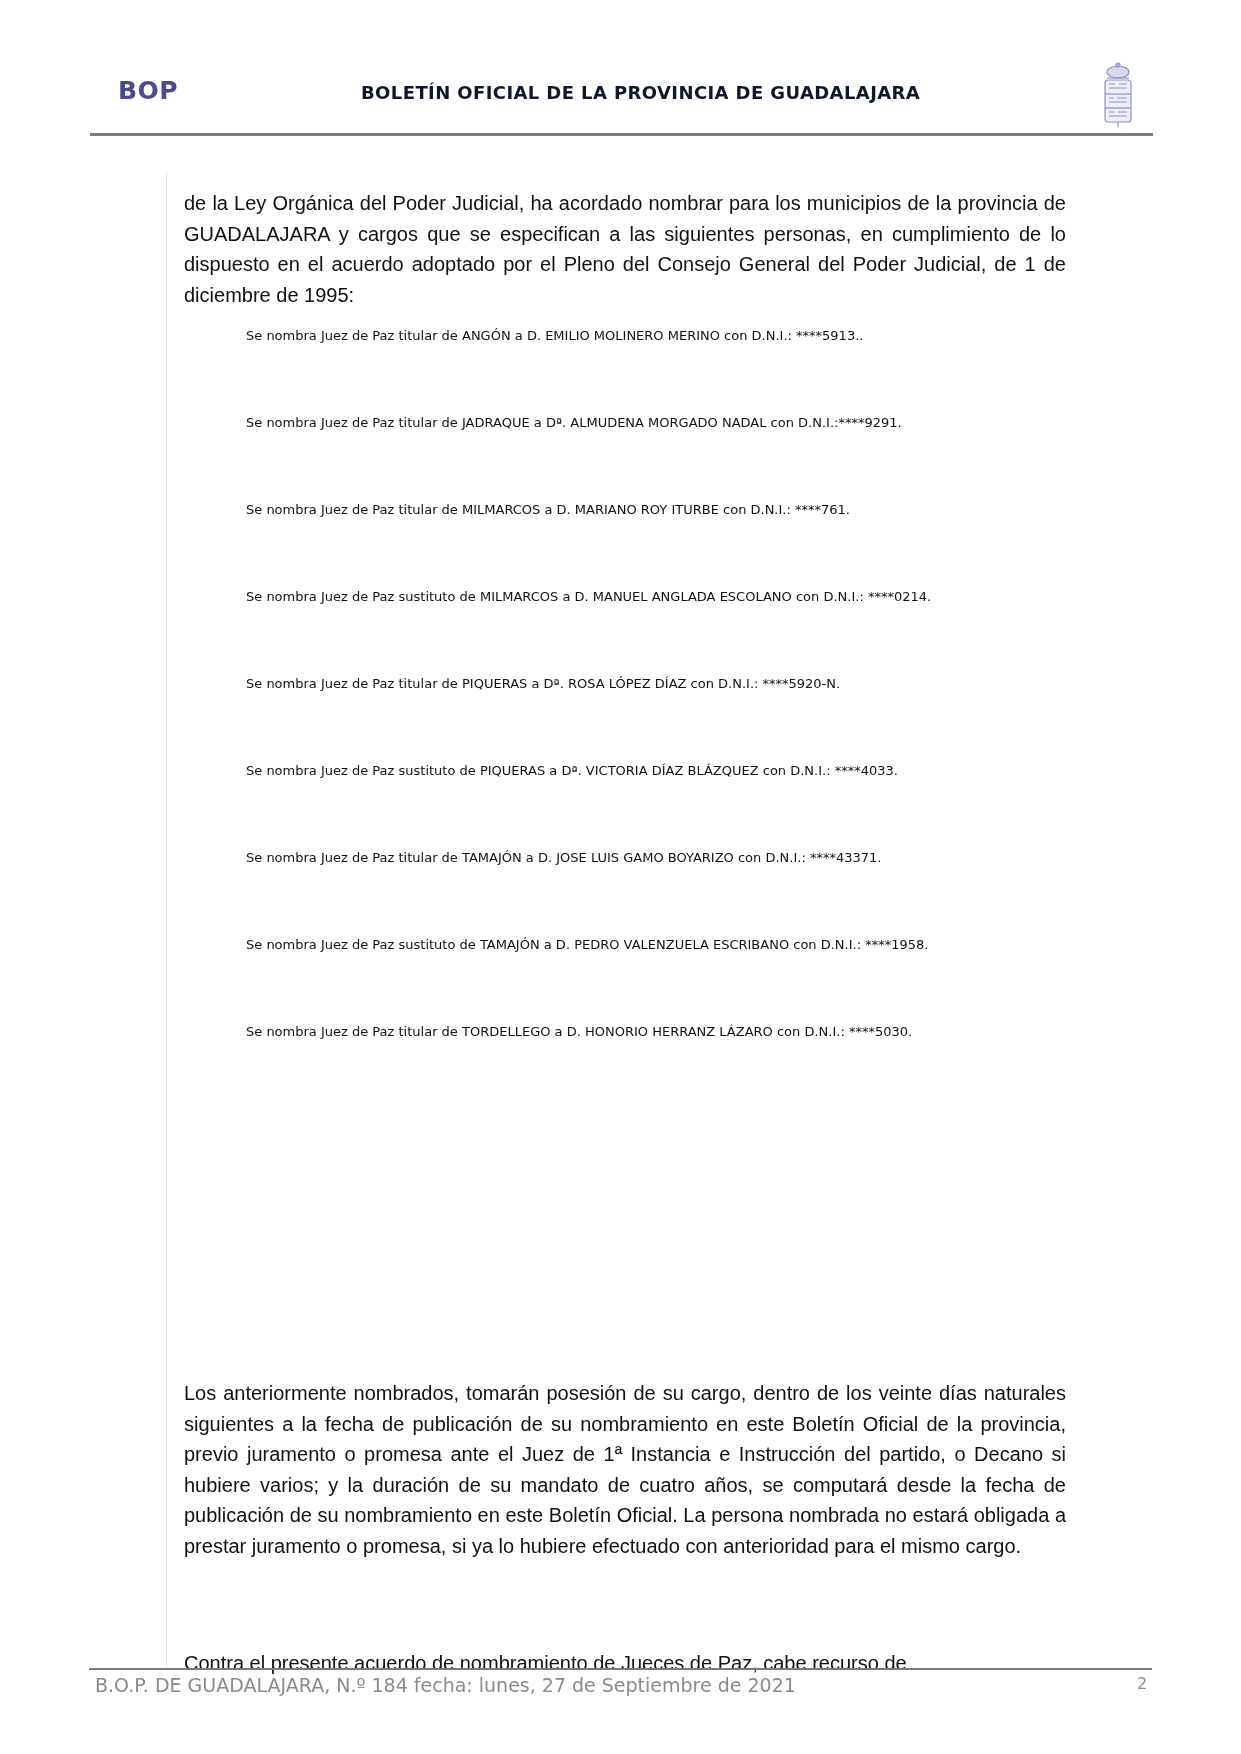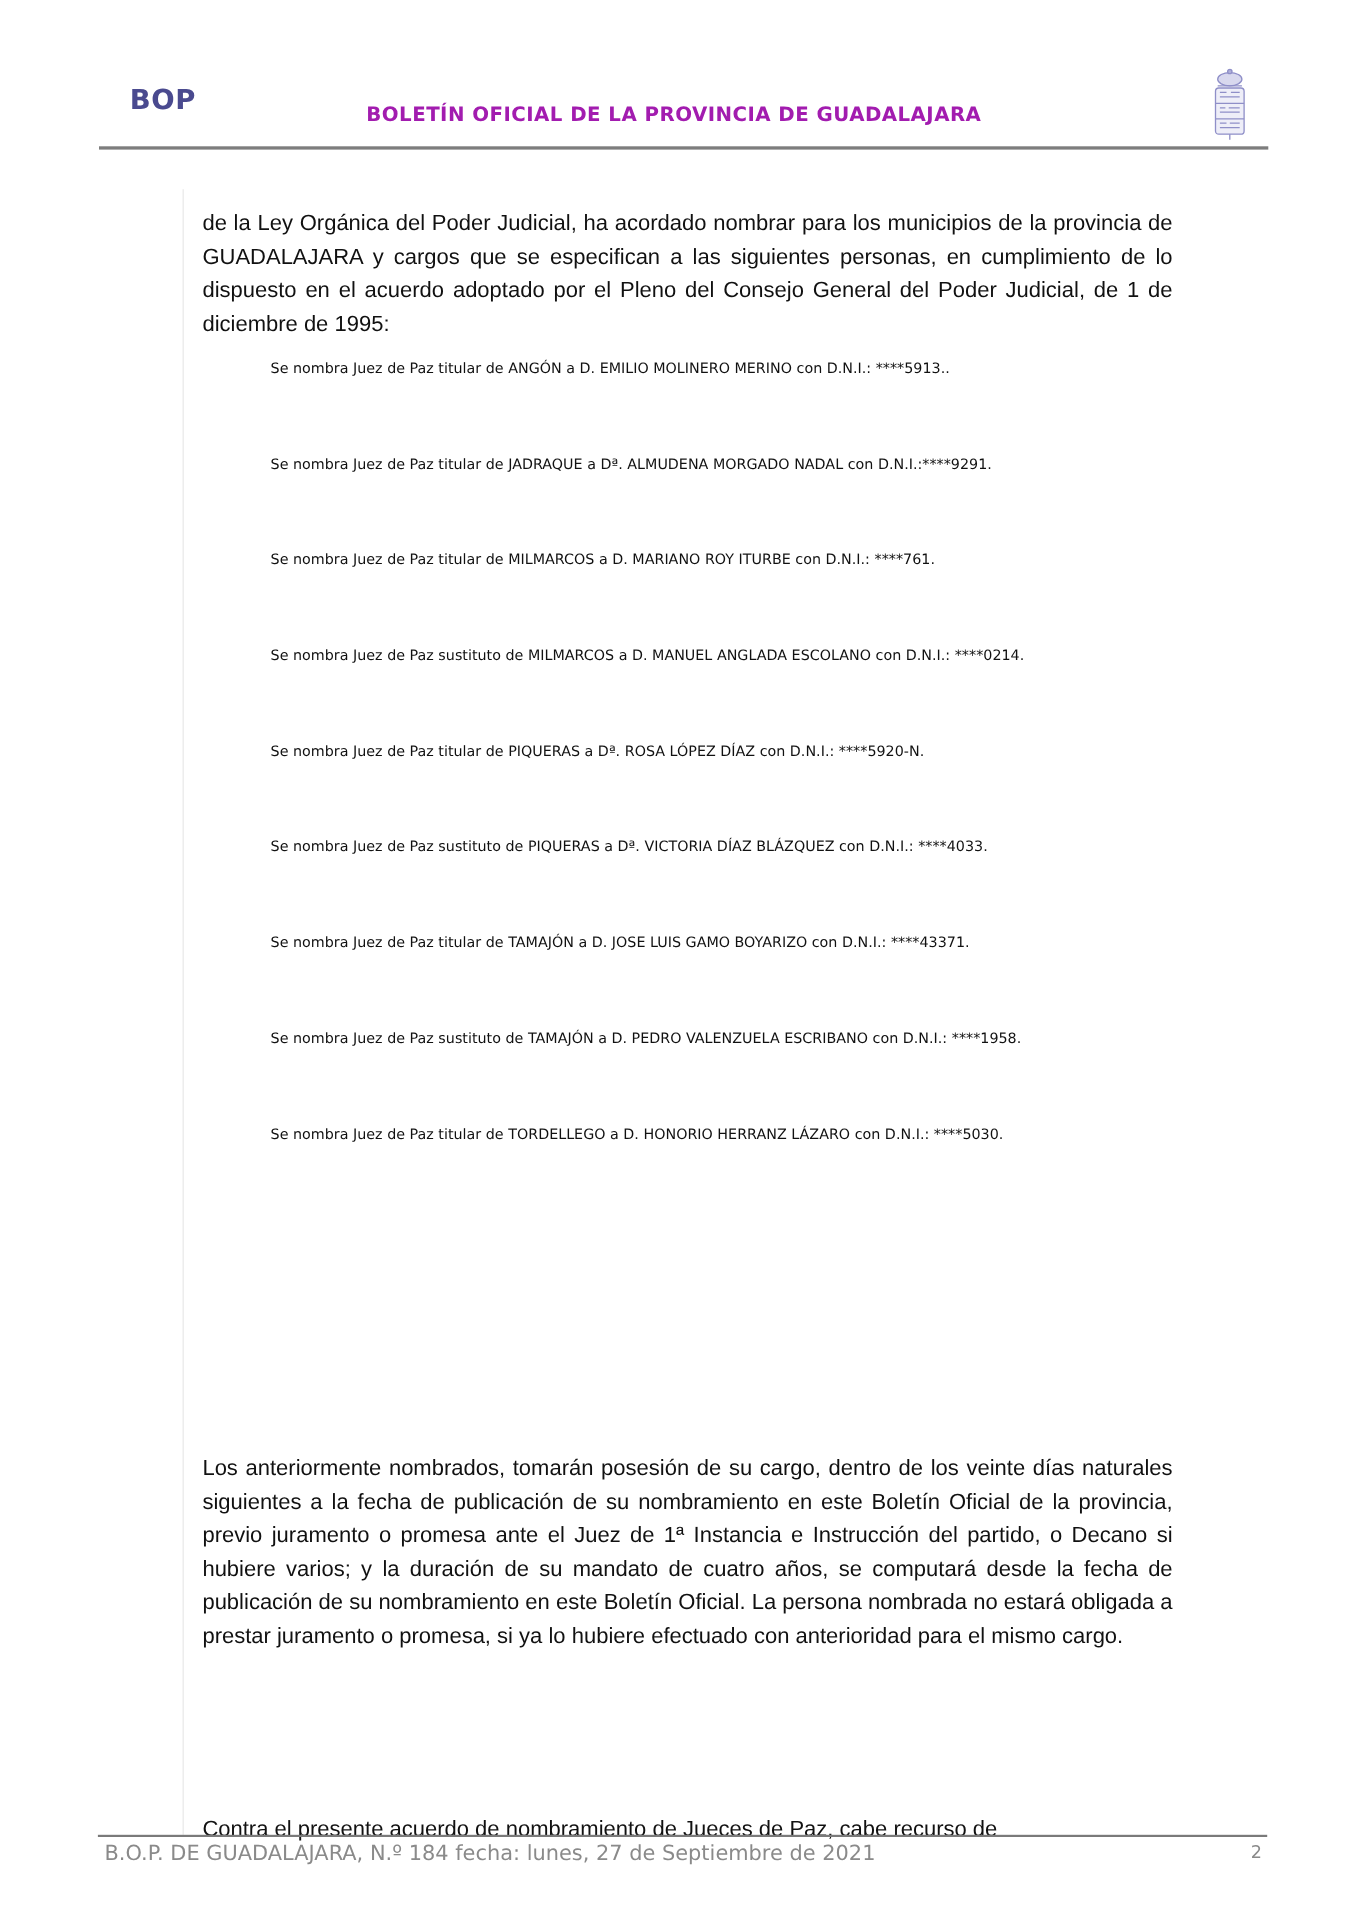--- a/index.html
+++ b/index.html
@@ -1,34 +1,34 @@
 <!DOCTYPE html>
 <html><head>
   <meta charset="utf-8">
   <style>
     html, body { margin: 0; padding: 0; background: #ffffff; }
     body { width: 1241px; height: 1754px; position: relative; overflow: hidden;
            font-family: "DejaVu Sans", sans-serif; color: #111111; }
     .hdr-bop { position: absolute; left: 94px; top: 76px; font-size: 25px; font-weight: bold;
                color: #4a4a8f; letter-spacing: 0.5px; font-family: "DejaVu Sans", sans-serif; margin-left: 24px; }
-    .hdr-title { position: absolute; left: 333px; top: 82px; font-size: 18px; font-weight: bold;
-                 color: #a21caf; letter-spacing: 0.4px; font-family: "DejaVu Sans", sans-serif; margin-top: 12px; }
+    .hdr-title { position: absolute; left: 361px; top: 82px; font-size: 18px; font-weight: bold;
+                 color: #0f172a; letter-spacing: 0.4px; font-family: "DejaVu Sans", sans-serif; }
     .hdr-arms { position: absolute; left: 1102px; top: 62px; width: 32px; height: 66px; }
     .hdr-line { position: absolute; left: 90px; top: 133px; width: 1063px; height: 3px; background: #7d7d7d; }
     .vline { position: absolute; left: 166px; top: 172px; width: 1px; height: 1496px; background: #e6e6e6; }
     .text-block { position: absolute; left: 184px; width: 882px; font-size: 20px; line-height: 30.6px;
                   text-align: justify; color: #111; font-family: Liberation Sans, sans-serif; margin-top: 12px; }
     .para1 { top: 176px; }
     .items { position: absolute; left: 246px; top: 321px; width: 820px; }
     .item { font-size: 13px; line-height: 30.6px; text-align: justify; height: 61px; margin-bottom: 26px;
             font-family: "DejaVu Sans", sans-serif; }
     .item .txt { padding: 0; }
     .item.hl .txt { background: #b0f3fc; border-radius: 10px; box-decoration-break: clone;
                     -webkit-box-decoration-break: clone; padding: 2px 6px; margin-left: -6px; }
-    .para2 { top: 1308px; }
+    .para2 { top: 1366px; }
     .para3 { top: 1636px; }
     .ftr-line { position: absolute; left: 89px; top: 1668px; width: 1063px; height: 2px; background: #7a7a7a; }
     .ftr-text { position: absolute; left: 95px; top: 1674px; font-size: 19px; color: #8a8a8a;
                 font-family: "DejaVu Sans", sans-serif; }
     .ftr-page { position: absolute; left: 1137px; top: 1674px; font-size: 16px; color: #8a8a8a;
                 font-family: "DejaVu Sans", sans-serif; }
   </style>
 </head>
 <body>
 

